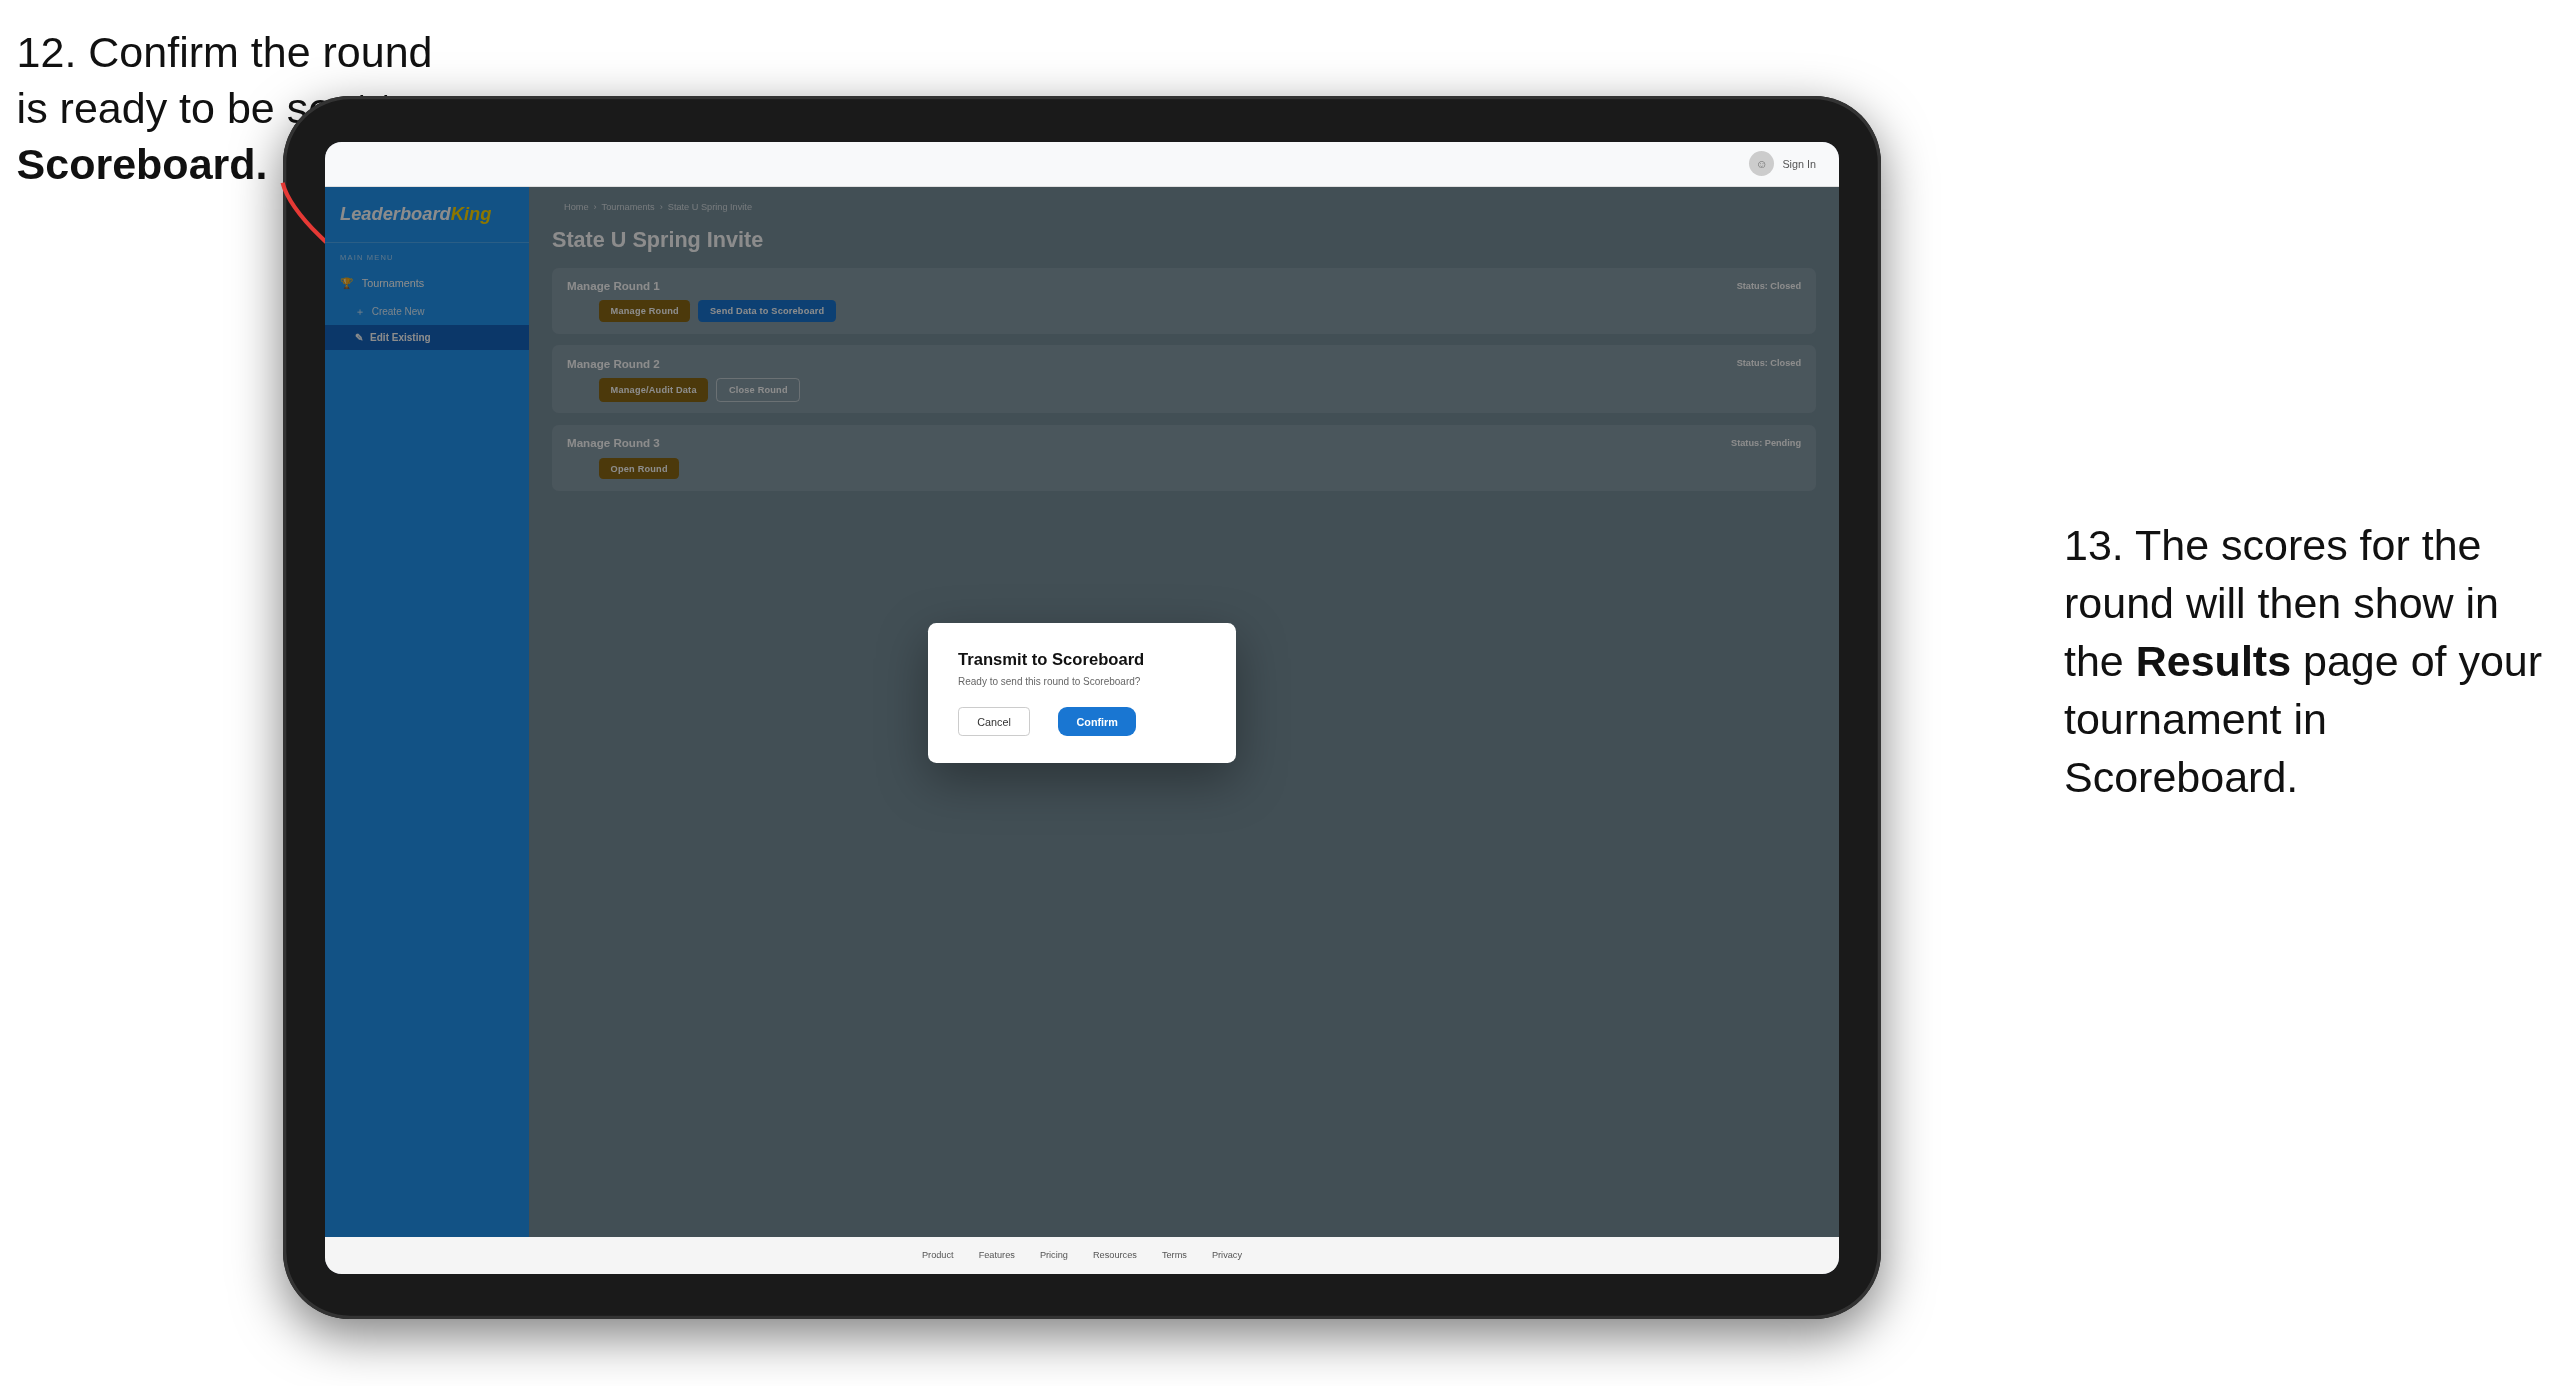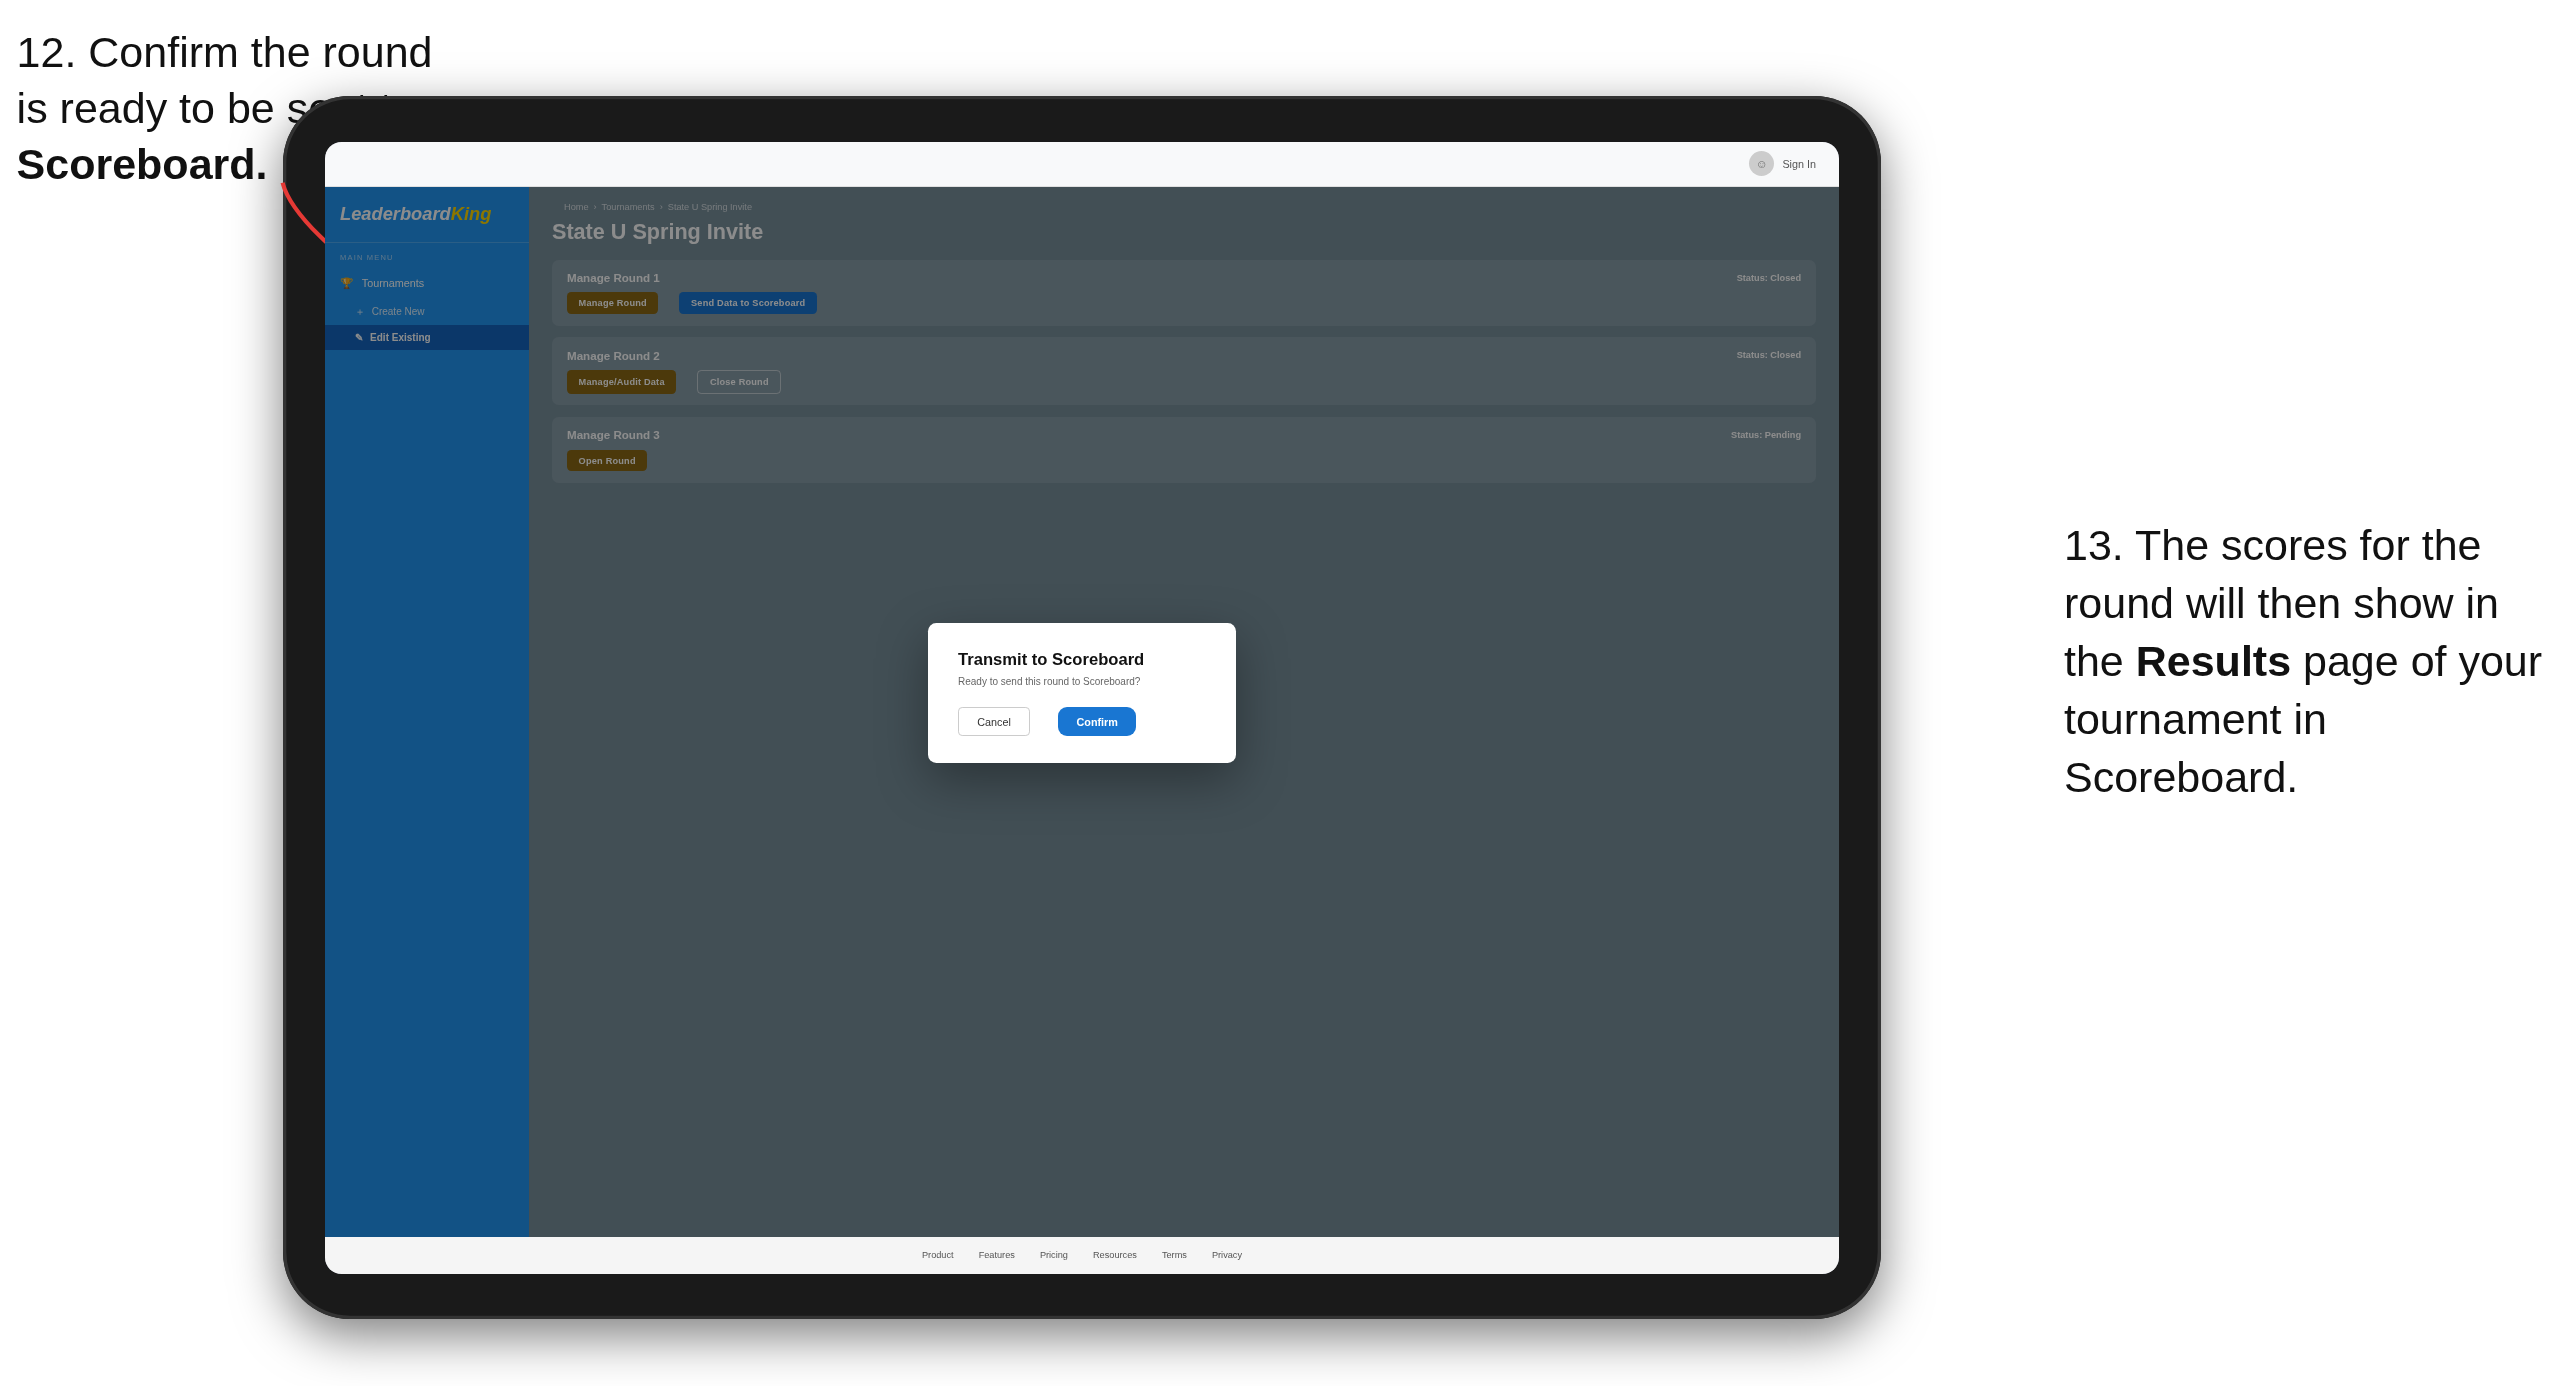--- a/index.html
+++ b/index.html
@@ -190,21 +190,21 @@
       z-index: 5;
     }
 
     
     .breadcrumb {
       display: flex;
       align-items: center;
       gap: 5px;
       font-size: 9.2px;
       color: rgba(255,255,255,0.7);
-      margin-bottom: 7px;
+      margin-bottom: 15px;
       padding-left: 12px;
     }
 
     .breadcrumb a {
       color: rgba(255,255,255,0.7);
       text-decoration: none;
     }
 
     .page-title {
       font-size: 21.6px;
@@ -235,22 +235,23 @@
     }
 
     .status-badge {
       font-size: 9.2px;
       font-weight: 600;
       color: #fff;
     }
 
     .round-actions {
       display: flex;
-      gap: 21px;
+      gap: 8px;
       flex-wrap: wrap;
+      margin-left: 32px;
     }
 
     .btn {
       padding: 5.8px 11.6px;
       border-radius: 4.2px;
       font-size: 9.2px;
       font-weight: 600;
       cursor: pointer;
       border: none;
       letter-spacing: 0.2px;

